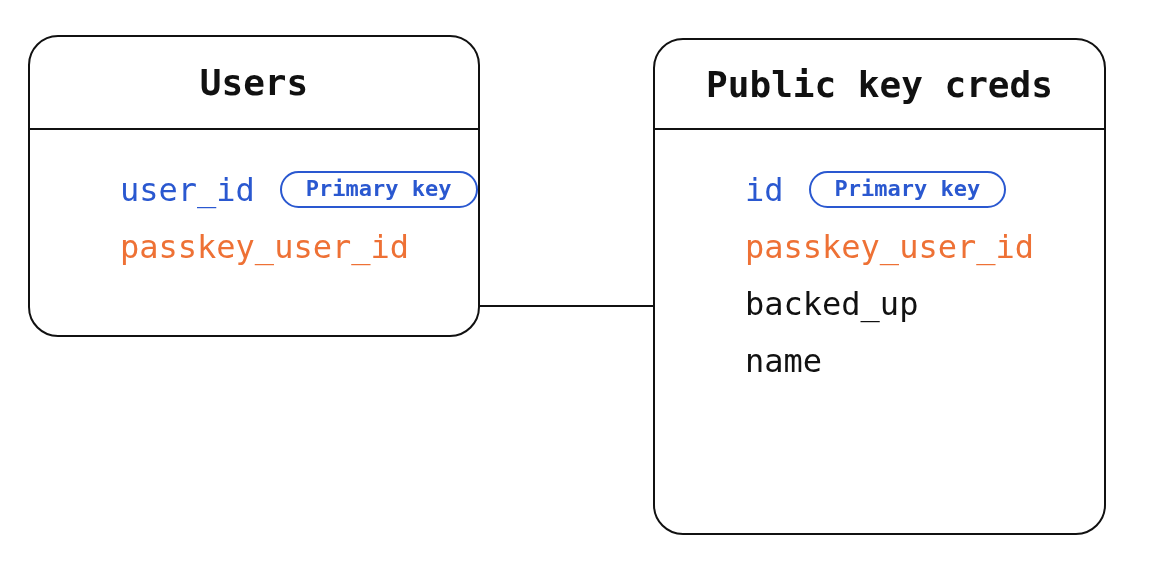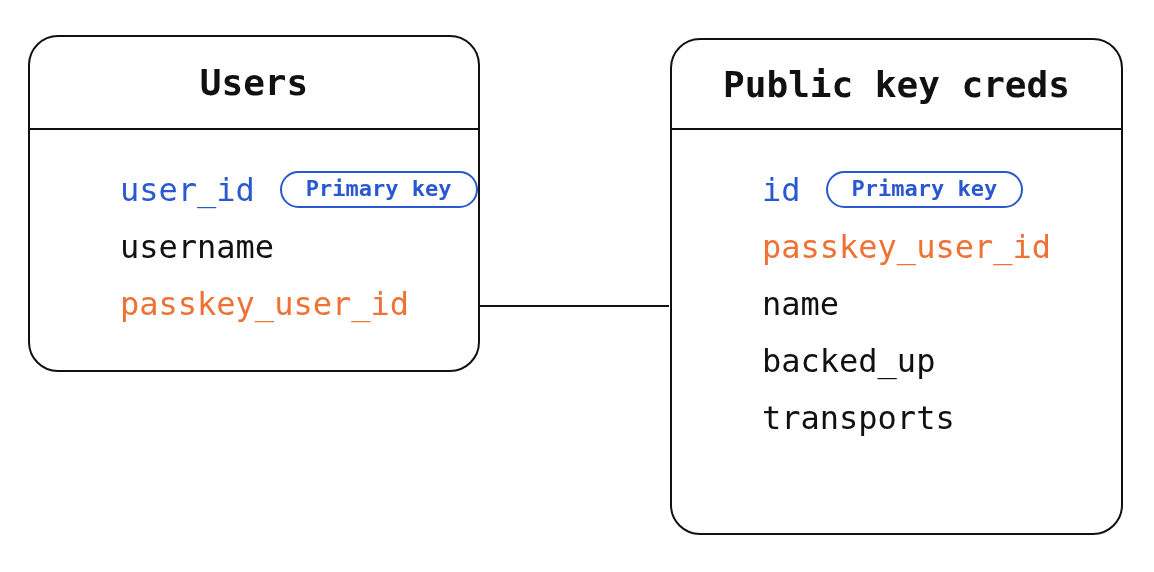--- a/index.html
+++ b/index.html
@@ -17,22 +17,22 @@
     background: var(--bg);
     overflow: hidden;
     font-family: "DejaVu Sans Mono", "Liberation Mono", monospace;
   }
   .card {
     position: absolute;
     background: var(--bg);
     border: 2px solid var(--ink);
     border-radius: 30px;
   }
-  .card-users { left: 28px;  top: 35px; width: 452px; height: 337px; }
-  .card-creds { left: 670px; top: 38px; width: 453px; height: 497px; }
+  .card-users { left: 28px;  top: 35px; width: 452px; height: 302px; }
+  .card-creds { left: 653px; top: 38px; width: 453px; height: 497px; }
   .card-header {
     display: flex;
     align-items: center;
     justify-content: center;
     border-bottom: 2px solid var(--ink);
   }
   .card-users .card-header { height: 93px; }
   .card-creds .card-header { height: 90px; }
   .card-title {
     font-size: 36px;
@@ -82,23 +82,20 @@
 
   <div class="card card-users">
     <div class="card-header">
       <div class="card-title">Users</div>
     </div>
     <div class="card-body">
       <div class="row pk">
         <span class="field-name">user_id</span>
         <span class="badge">Primary key</span>
       </div>
-      <div class="row">
-        <span class="field-name">username</span>
-      </div>
       <div class="row fk">
         <span class="field-name">passkey_user_id</span>
       </div>
     </div>
   </div>
 
   <div class="connector"></div>
 
   <div class="card card-creds">
     <div class="card-header">
@@ -106,24 +103,21 @@
     </div>
     <div class="card-body">
       <div class="row pk">
         <span class="field-name">id</span>
         <span class="badge">Primary key</span>
       </div>
       <div class="row fk">
         <span class="field-name">passkey_user_id</span>
       </div>
       <div class="row">
-        <span class="field-name">name</span>
-      </div>
-      <div class="row">
         <span class="field-name">backed_up</span>
       </div>
       <div class="row">
-        <span class="field-name">transports</span>
+        <span class="field-name">name</span>
       </div>
     </div>
   </div>
 
 </div>
 
 </body></html>

